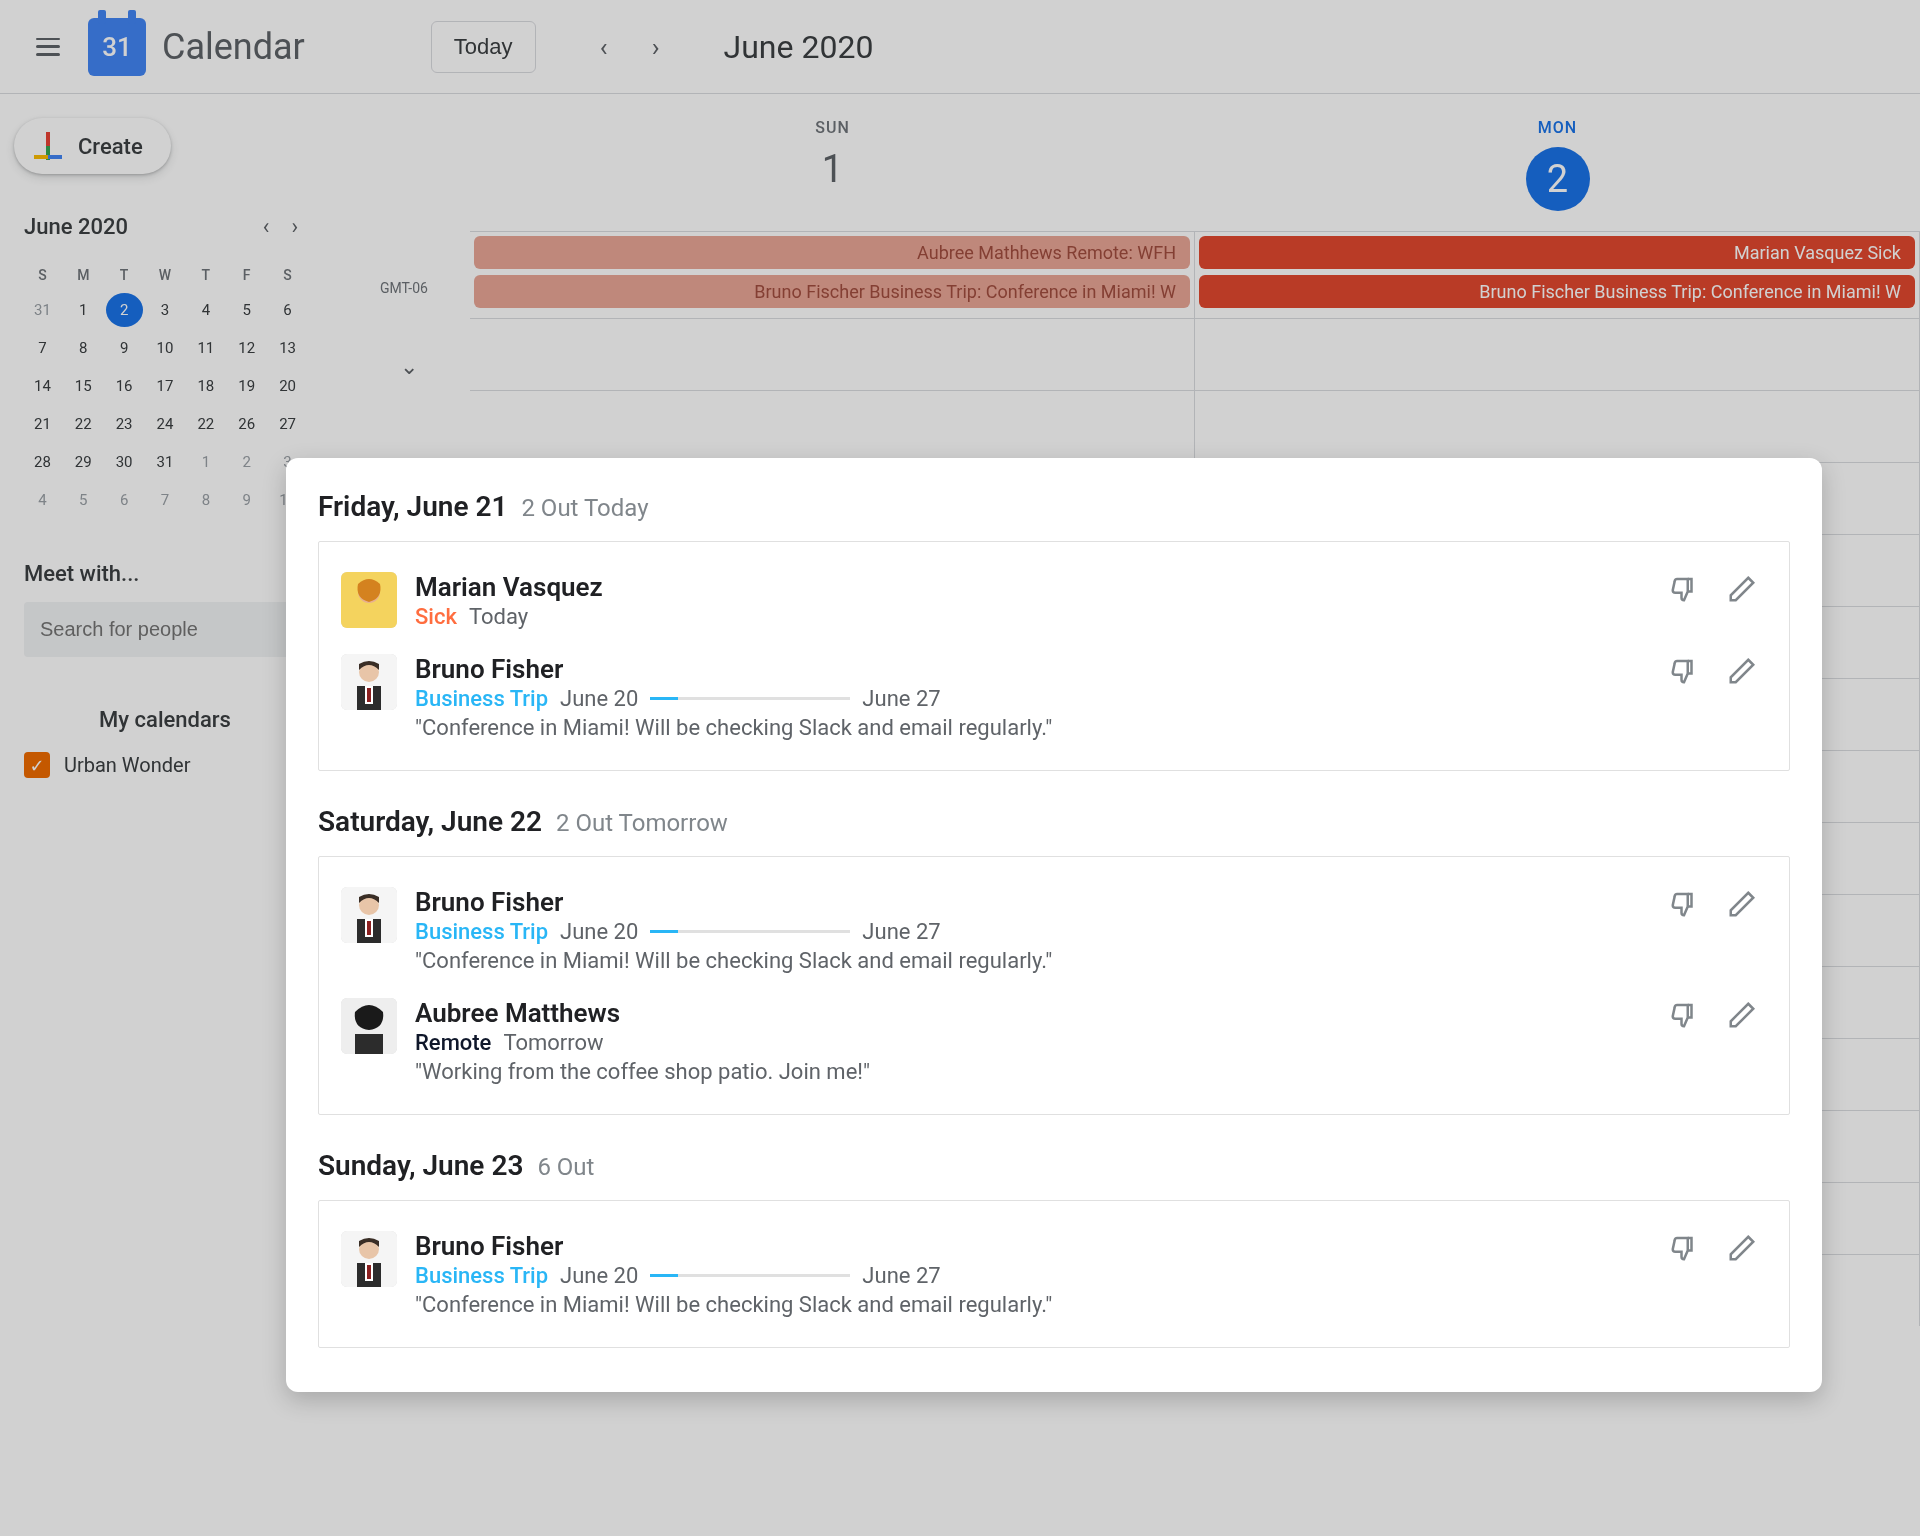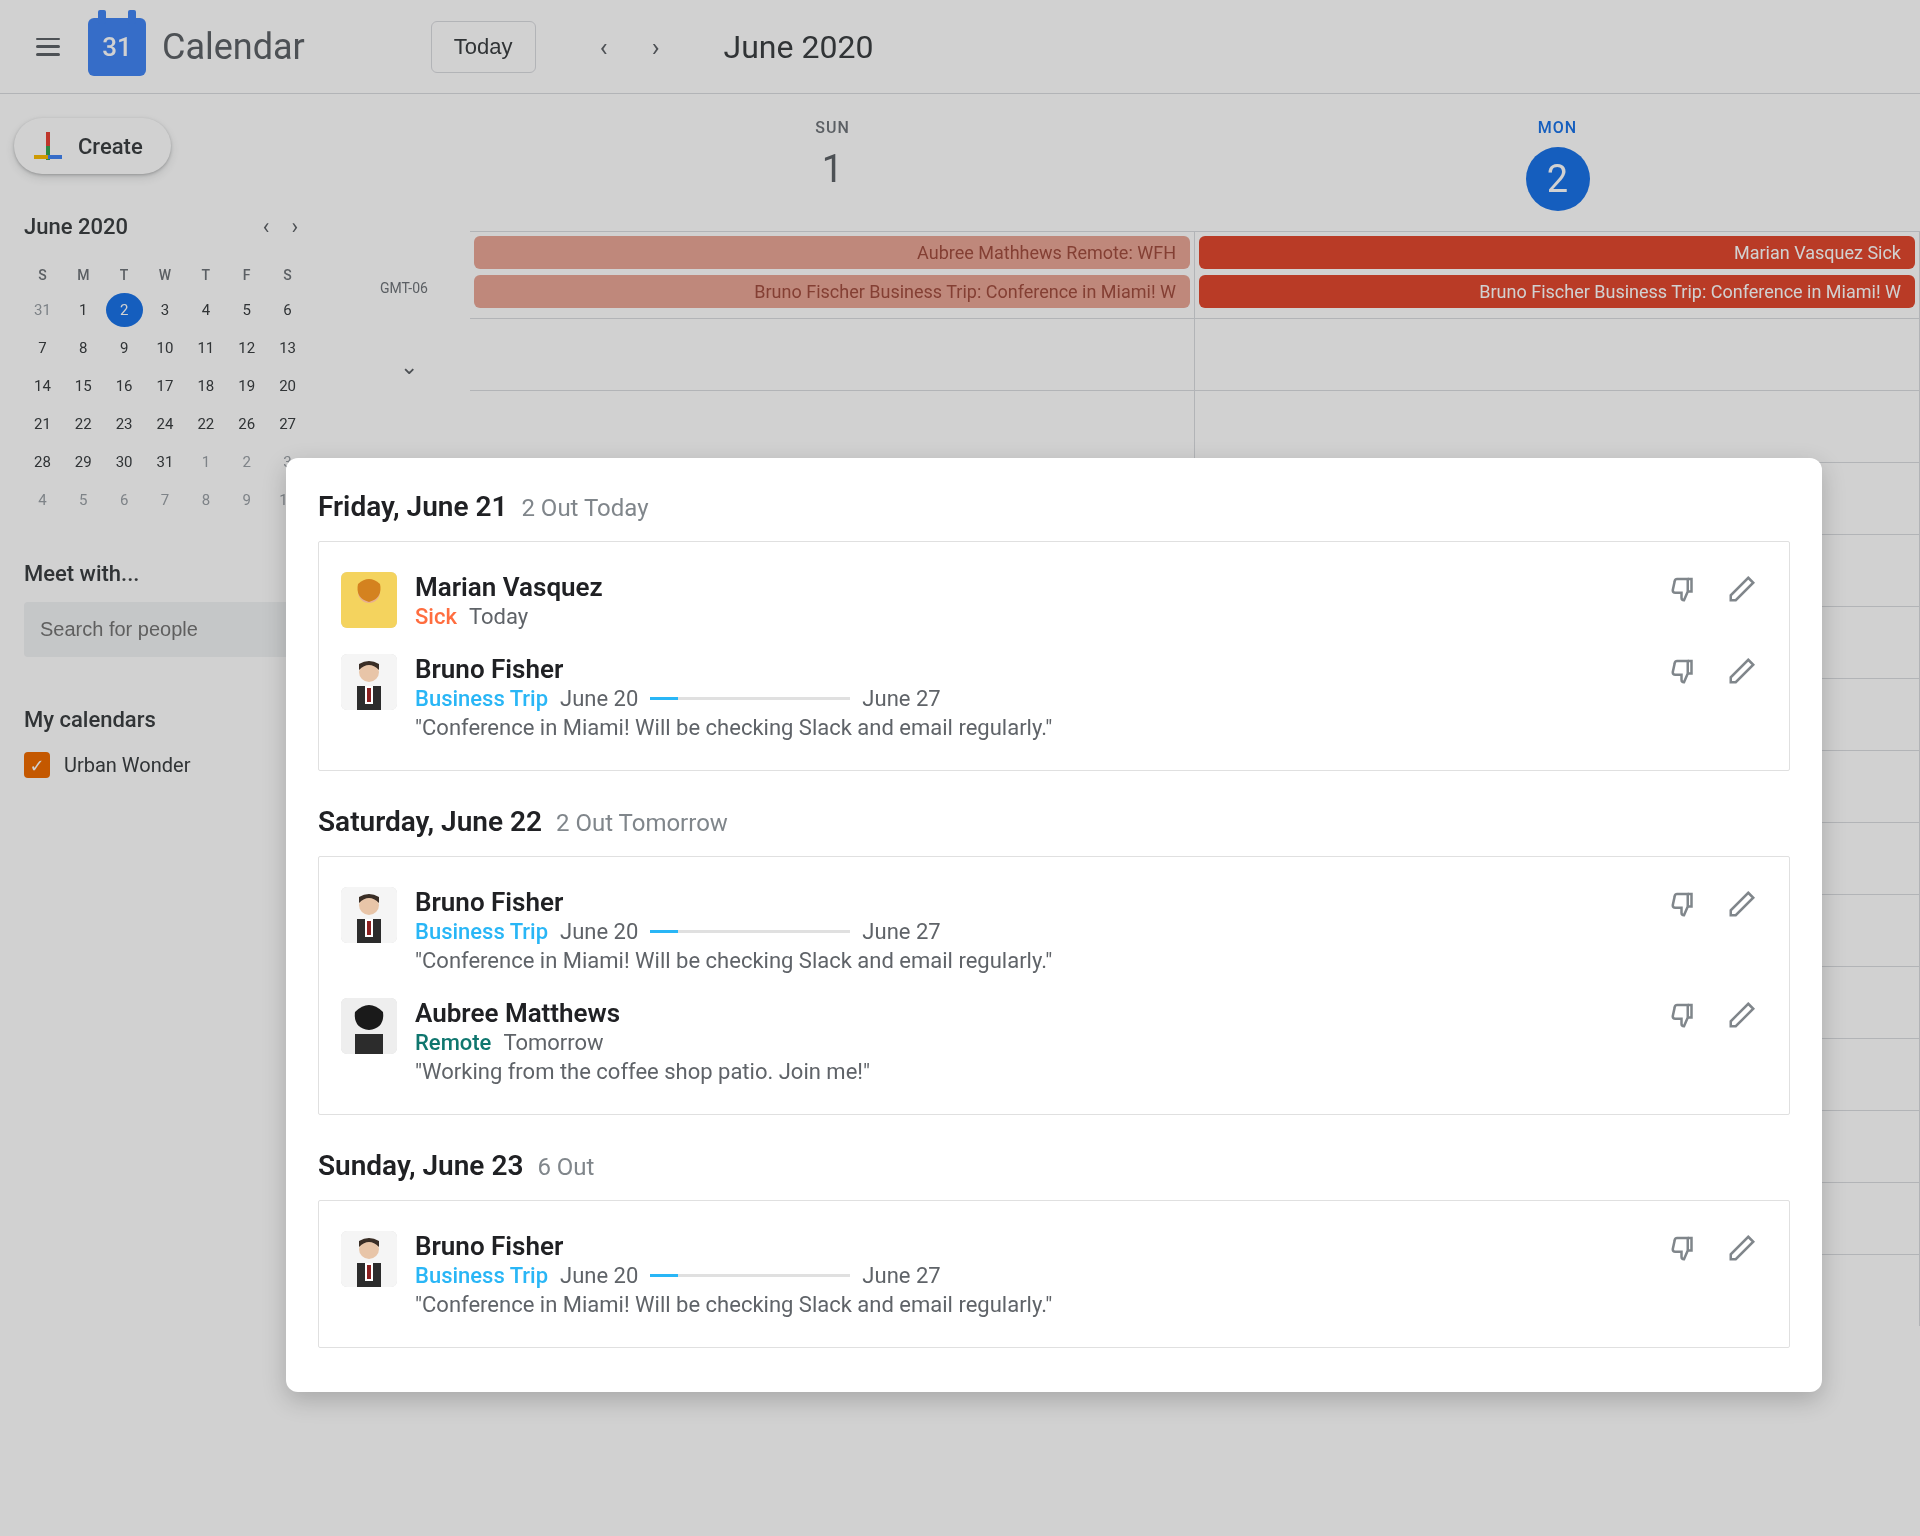--- a/index.html
+++ b/index.html
@@ -42,21 +42,21 @@
 .mini-grid .dow { font-size: 14px; color: #70757a; font-weight: 500; padding: 6px 0; }
 .mini-grid .day { font-size: 15px; color: #3c4043; padding: 8px 0; cursor: pointer; border-radius: 50%; }
 .mini-grid .day.other { color: #9aa0a6; }
 .mini-grid .day.selected { background: #1a73e8; color: #fff; }
 
 .meet-with { margin-top: 44px; padding: 0 10px; }
 .meet-title { font-size: 22px; color: #3c4043; font-weight: 500; margin-bottom: 16px; }
 .search-box { width: 100%; padding: 16px; border: none; background: #f1f3f4; font-size: 20px; color: #5f6368; border-radius: 4px; }
 
 .my-cals { margin-top: 50px; padding: 0 10px; }
-.my-cals-title { font-size: 22px; color: #3c4043; font-weight: 500; margin-bottom: 20px; }
+.my-cals-title { font-size: 22px; color: #3c4043; font-weight: 500; margin-bottom: 20px; text-align: center; }
 .cal-item { display: flex; align-items: center; gap: 14px; font-size: 20px; color: #3c4043; }
 .cal-check { width: 26px; height: 26px; background: #ef6c00; border-radius: 4px; display: flex; align-items: center; justify-content: center; color: #fff; font-size: 18px; }
 
 
 .main-cal { position: absolute; left: 470px; top: 94px; right: 0; }
 .day-headers { display: flex; }
 .day-col { flex: 1; text-align: center; padding-top: 24px; }
 .dow-label { font-size: 16px; font-weight: 500; color: #70757a; letter-spacing: 1px; }
 .dow-label.active { color: #1a73e8; }
 .day-num { font-size: 38px; color: #5f6368; margin-top: 10px; }
@@ -82,21 +82,21 @@
 .card { border: 1px solid #e0e0e0; border-radius: 2px; padding: 18px 22px; }
 .entry { display: flex; gap: 18px; padding: 12px 0; position: relative; }
 .entry + .entry { border-top: 1px solid transparent; }
 .avatar { width: 56px; height: 56px; border-radius: 6px; flex-shrink: 0; background: #ddd; display: flex; align-items: flex-end; justify-content: center; overflow: hidden; }
 .avatar svg { width: 100%; height: 100%; }
 .entry-body { flex: 1; }
 .entry-name { font-size: 26px; font-weight: 600; color: #202124; }
 .entry-meta { display: flex; align-items: center; gap: 12px; font-size: 22px; margin-top: 2px; }
 .status-sick { color: #ff6d3f; font-weight: 500; }
 .status-biz { color: #29b6f6; font-weight: 500; }
-.status-remote { color: #0f766e; font-weight: 500; }
+.status-remote { color: #0f172a; font-weight: 500; }
 .entry-when { color: #5f6368; }
 .entry-note { font-size: 22px; color: #5f6368; margin-top: 4px; }
 .range-bar { width: 200px; height: 3px; background: #e0e0e0; position: relative; }
 .range-bar::before { content: ''; position: absolute; left: 0; width: 28px; height: 3px; background: #29b6f6; }
 .entry-actions { position: absolute; right: 10px; top: 14px; display: flex; gap: 28px; }
 .act-btn { width: 30px; height: 30px; color: #80868b; cursor: pointer; }
 </style>
 </head>
 <body>
 

